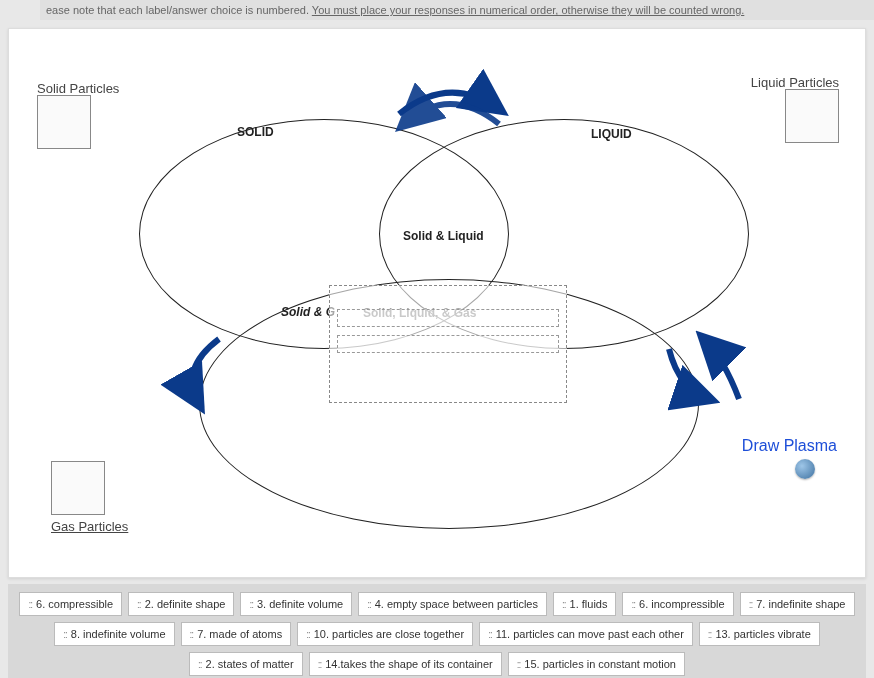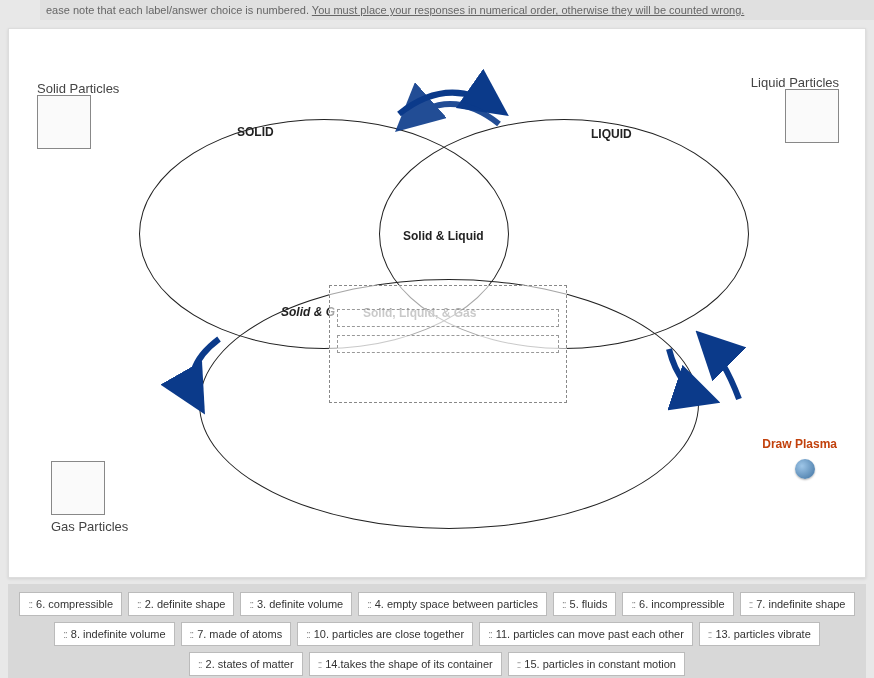--- a/index.html
+++ b/index.html
@@ -74,23 +74,22 @@
       position: absolute;
       border: 1.5px dashed #999;
       background: rgba(255,255,255,0.4);
     }
     .arrow-svg {
       position: absolute;
       pointer-events: none;
     }
     .draw-plasma {
       position: absolute;
-      font-size: 12px;
-      color: #c2410c;
-      font-weight: bold;
+      font-size: 16px;
+      color: #1d4ed8;
     }
     .circle-marker {
       position: absolute;
       width: 20px;
       height: 20px;
       border-radius: 50%;
       background: radial-gradient(circle at 35% 35%, #9ec6e8, #5a8ab5 70%);
       box-shadow: 0 1px 2px rgba(0,0,0,0.3);
     }
     .answer-bank {
@@ -129,21 +128,21 @@
 
 <div class="workspace">
 
   <div class="side-label" style="top:52px; left:28px;">Solid Particles</div>
   <div class="side-box" style="top:66px; left:28px;"></div>
 
   <div class="side-label" style="top:46px; right:26px;">Liquid Particles</div>
   <div class="side-box" style="top:60px; right:26px;"></div>
 
   <div class="side-box" style="top:432px; left:42px;"></div>
-  <div class="side-label" style="top:490px; left:42px;">Gas Particles</div>
+  <div class="side-label" style="top:490px; left:42px;text-decoration:underline;">Gas Particles</div>
 
   <div class="venn" style="left:130px; top:90px; width:370px; height:230px; border-radius:50%;"></div>
   <div class="venn" style="left:370px; top:90px; width:370px; height:230px; border-radius:50%;"></div>
   <div class="venn" style="left:190px; top:250px; width:500px; height:250px; border-radius:50%;"></div>
 
   <div class="region-label" style="top:96px; left:228px;">SOLID</div>
   <div class="region-label" style="top:98px; left:582px;">LIQUID</div>
   <div class="region-label" style="top:152px; left:394px;margin-top:48px;">Solid &amp; Liquid</div>
   <div class="region-label" style="top:236px; left:354px;margin-top:41px;">Solid, Liquid, &amp; Gas</div>
   <div class="region-label" style="top:276px; left:272px;font-style:italic;">Solid &amp; G</div>
@@ -197,21 +196,21 @@
   <div class="chip">
       <span class="grip">::</span>
       <span>3. definite volume</span>
     </div>
   <div class="chip">
       <span class="grip">::</span>
       <span>4. empty space between particles</span>
     </div>
   <div class="chip">
       <span class="grip">::</span>
-      <span>5. fluids</span>
+      <span>1. fluids</span>
     </div>
   <div class="chip">
       <span class="grip">::</span>
       <span>6. incompressible</span>
     </div>
   <div class="chip">
       <span class="grip">::</span>
       <span>7. indefinite shape</span>
     </div>
   <div class="chip">

